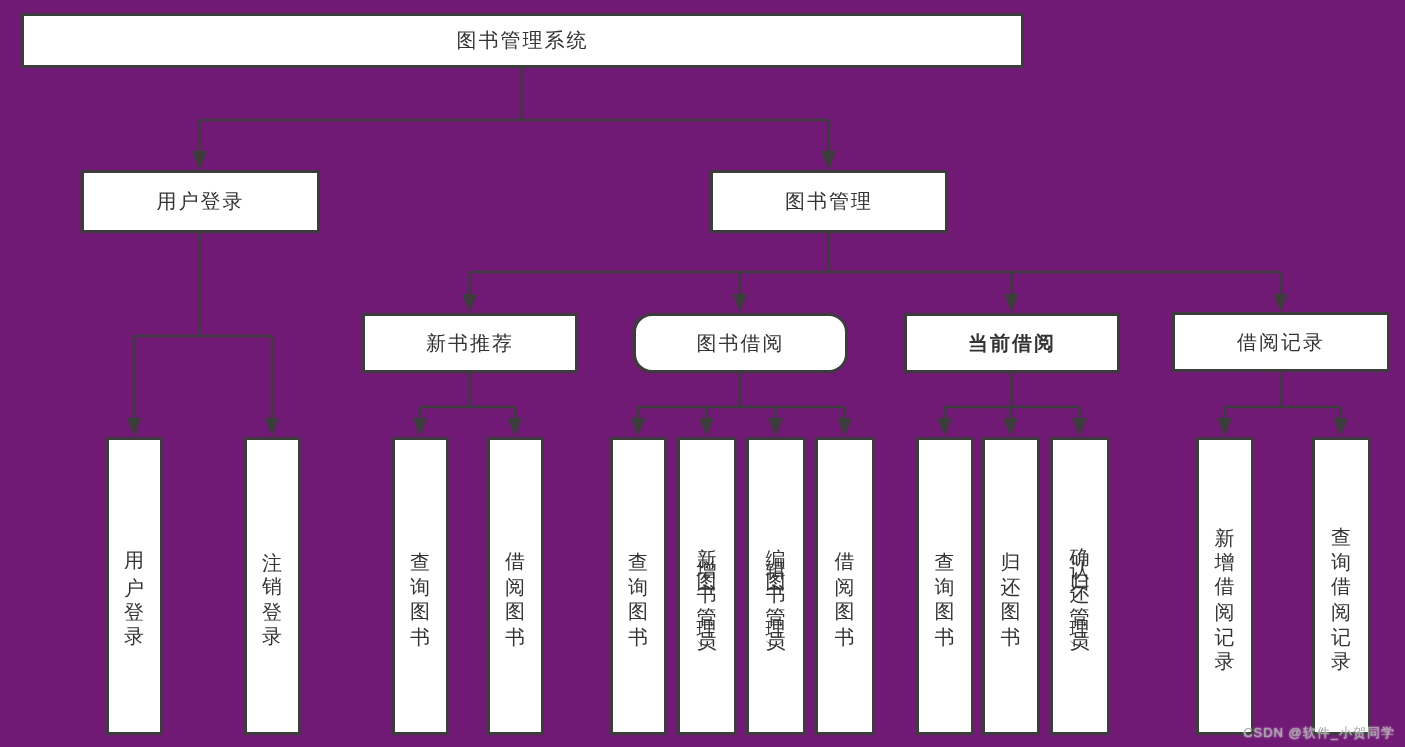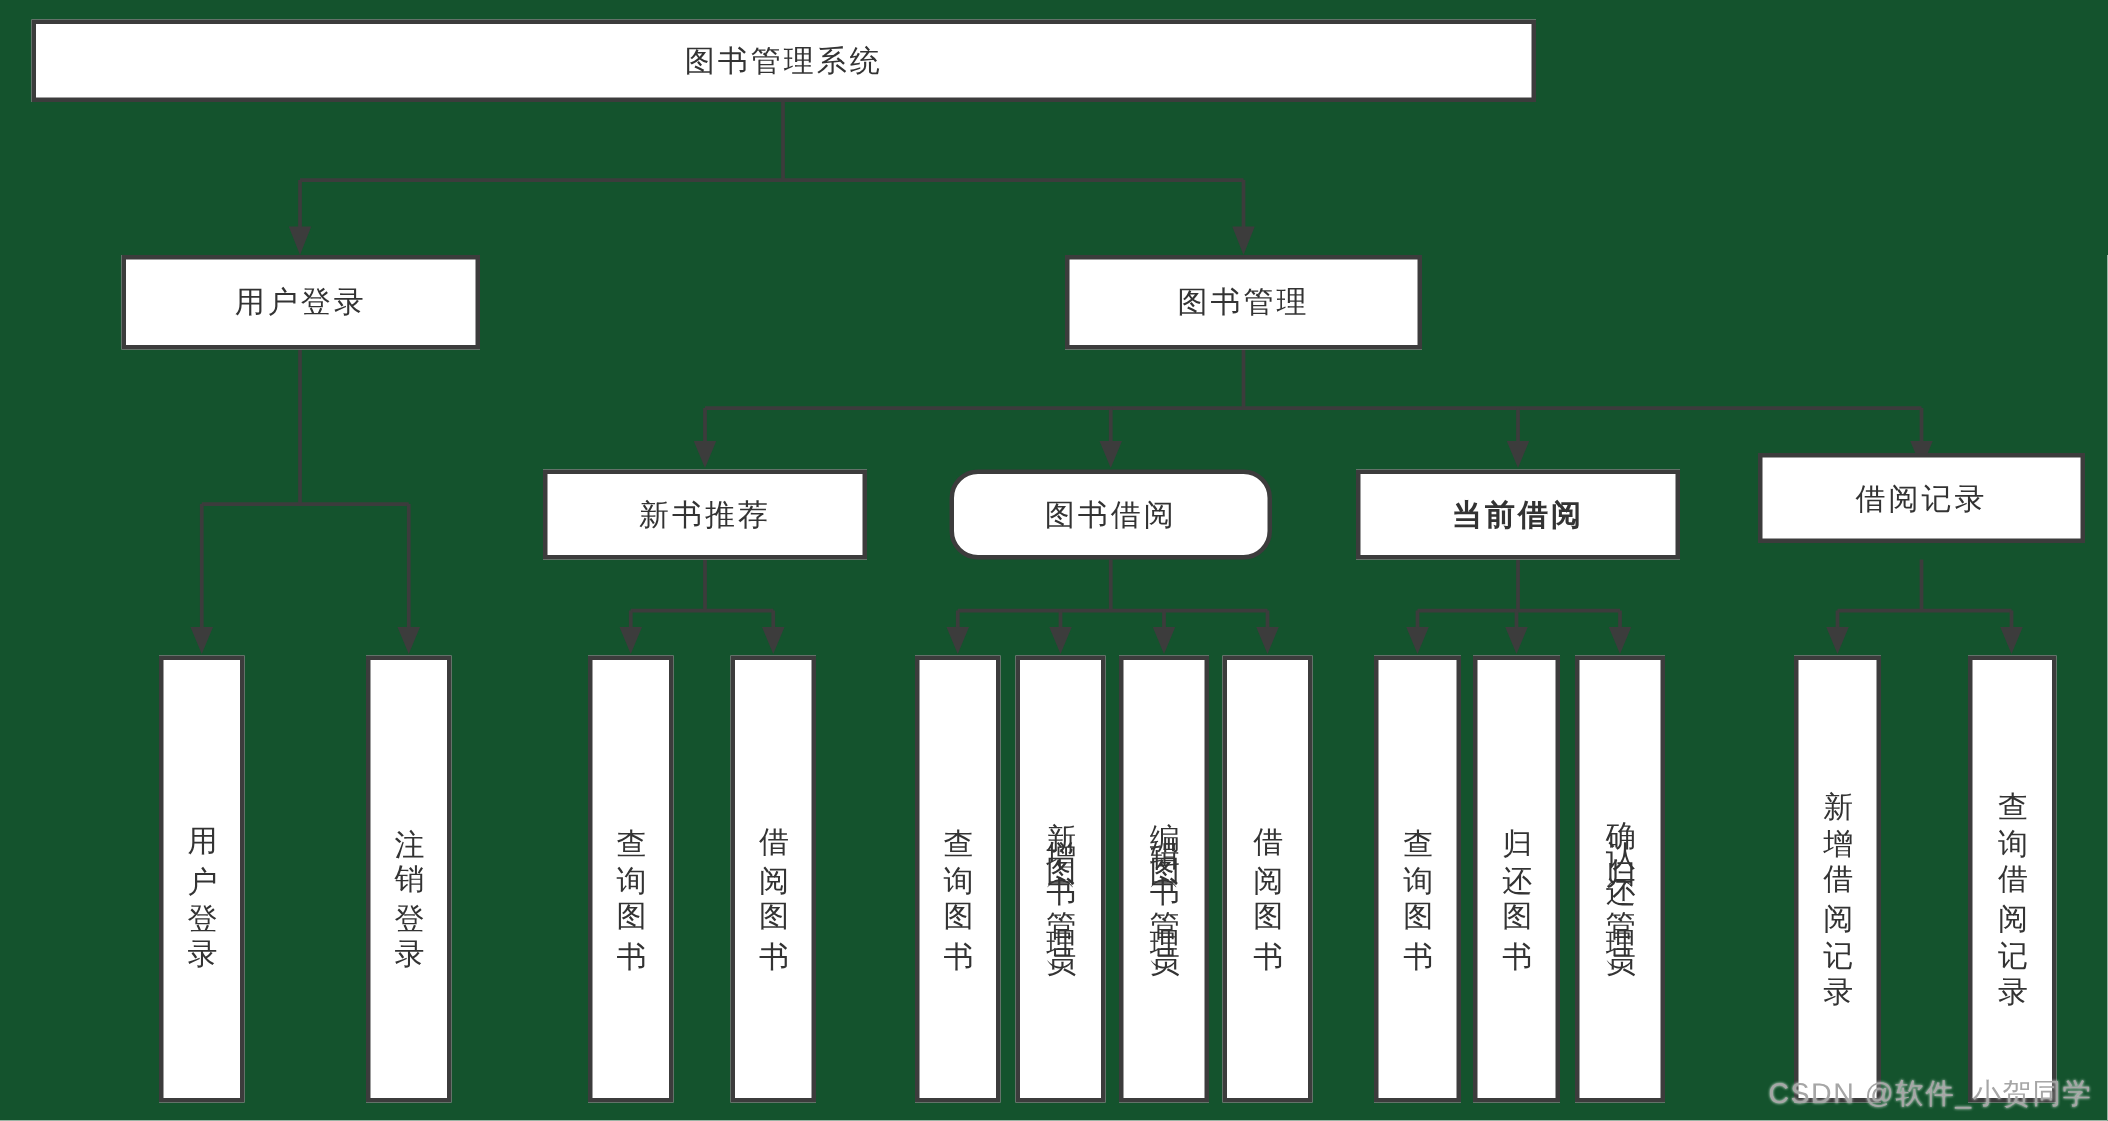--- a/index.html
+++ b/index.html
@@ -1,19 +1,19 @@
 <!DOCTYPE html>
 <html><head>
 <meta charset="utf-8">
 <style>
   html,body{margin:0;padding:0;background:#ffffff;}
   .canvas{
     position:relative;
     width:1405px;height:747px;
-    background:#14532d;
+    background:#701a75;
     font-family:"Liberation Sans","DejaVu Sans",sans-serif;
     overflow:hidden;
   }
   .connectors{position:absolute;left:0;top:0;z-index:1;}
   .box{
     position:absolute;
     box-sizing:border-box;
     background:#ffffff;
     border:3px solid #3c3c3c;
     display:flex;
@@ -31,21 +31,21 @@
     writing-mode:vertical-rl;
     text-orientation:mixed;
     font-size:20px;
     line-height:1;
     white-space:nowrap;
   }
   .watermark{
     position:absolute;
     right:10px;
     bottom:5px;
-    font-size:19px;
+    font-size:13px;
     color:#a6a6a6;
     letter-spacing:1px;
     text-shadow:0 0 2px #ffffff;
     z-index:5;
     white-space:nowrap;
   }
 </style>
 </head>
 <body>
 
@@ -137,21 +137,21 @@
 
   <div class="box" style="left:710px;top:170px;width:238px;height:63px;">
     <span class="hlabel">图书管理</span>
   </div>
   <div class="box" style="left:633px;top:313px;width:215px;height:60px;border-radius:19px;">
     <span class="hlabel">图书借阅</span>
   </div>
   <div class="box" style="left:904px;top:313px;width:216px;height:60px;font-weight:bold;">
     <span class="hlabel">当前借阅</span>
   </div>
-  <div class="box" style="left:1172px;top:302px;width:218px;height:60px;">
+  <div class="box" style="left:1172px;top:312px;width:218px;height:60px;">
     <span class="hlabel">借阅记录</span>
   </div>
 
   <div class="box leaf" style="left:106px;top:437px;width:57px;height:298px;">
     <span class="vtext" style="letter-spacing: 25px;">用户登录</span>
   </div>
   <div class="box leaf" style="left:244px;top:437px;width:57px;height:298px;">
     <span class="vtext" style="letter-spacing: 25px;">注销登录</span>
   </div>
 

